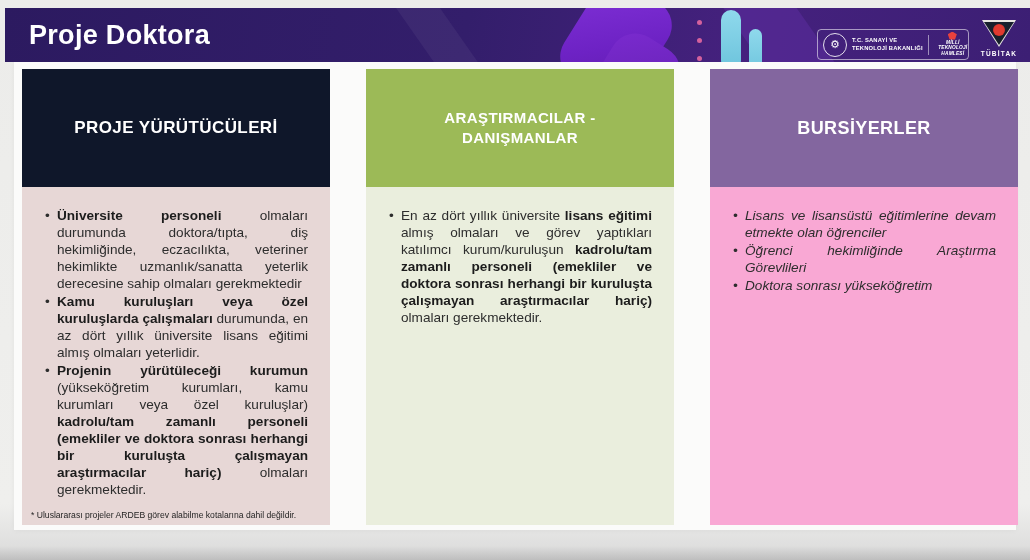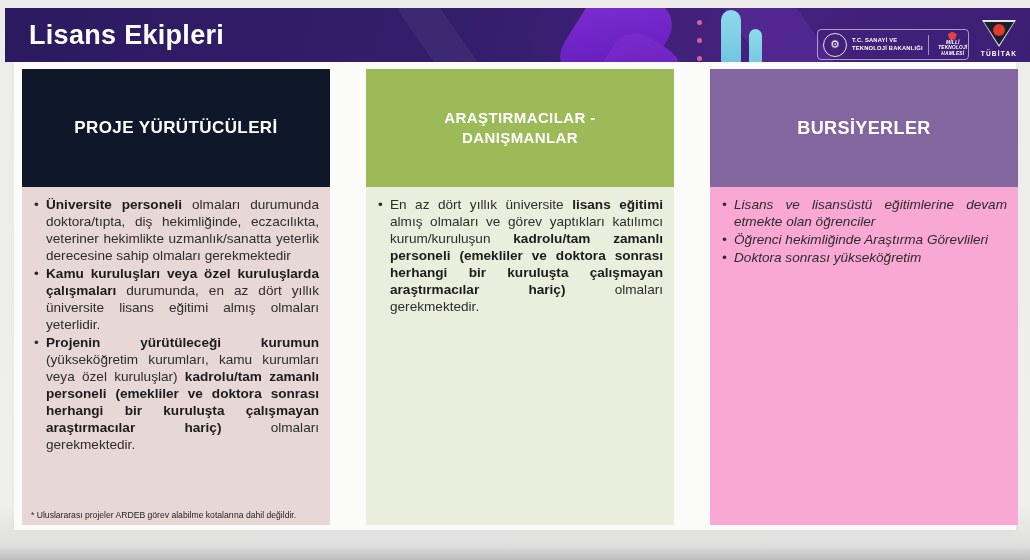--- a/index.html
+++ b/index.html
@@ -54,21 +54,21 @@
   .tri .sun{position:absolute;left:11px;top:4px;width:12px;height:12px;border-radius:50%;
     background:radial-gradient(circle at 50% 50%,#e03a2f 0 55%,#b5271f 100%);}
   .tub-label{margin-top:3px;color:#fff;font-size:6.5px;font-weight:bold;letter-spacing:1.2px;}
   
   .columns{position:absolute;left:22px;top:69px;display:flex;gap:36px;}
   .col{width:308px;display:flex;flex-direction:column;}
   .col-head{height:118px;display:flex;align-items:center;justify-content:center;
     color:#fff;font-weight:bold;text-align:center;letter-spacing:0.4px;
     padding:0 26px;box-sizing:border-box;line-height:1.35;}
   .col-body{position:relative;height:338px;box-sizing:border-box;padding:9px 10px 0 10px;}
-  .col-body ul{margin:1px;padding:0;list-style:none;}
+  .col-body ul{margin:12px;padding:0;list-style:none;}
   .col-body li{position:relative;padding-left:13px;margin:0 0 1px 0;
     font-size:13.6px;line-height:1.25;color:#2d2d2d;text-align:justify;}
   .col-body li::before{content:"•";position:absolute;left:1px;top:0;}
   .col-body li b{color:#1c1c1c;}
   .col.red  .col-head{background:#0f172a;font-size:17px;}
   .col.red  .col-body{background:#e7d7d6;}
   .col.green .col-head{background:#9cba57;font-size:15px;}
   .col.green .col-body{background:#eaeedd;}
   .col.purple .col-head{background:#83669f;font-size:18px;}
   .col.purple .col-body{background:#f9a8d4;font-style:italic;}
@@ -82,21 +82,21 @@
 
 <div class="frame">
 
   <div class="slide-bg"></div>
 
   <div class="titlebar">
     <div class="blob blob1"></div>
     <div class="blob blob2"></div>
     <div class="streak s1"></div>
     <div class="streak s2"></div>
-    <h1>Lisans Ekipleri</h1>
+    <h1>Proje Doktora</h1>
     <div class="dotcol">
         <i></i>
         <i></i>
         <i></i>
       </div>
     <div class="cyanbar b1"></div>
     <div class="cyanbar b2"></div>
 
     <div class="ministry">
       <div class="emblem">⚙</div>

